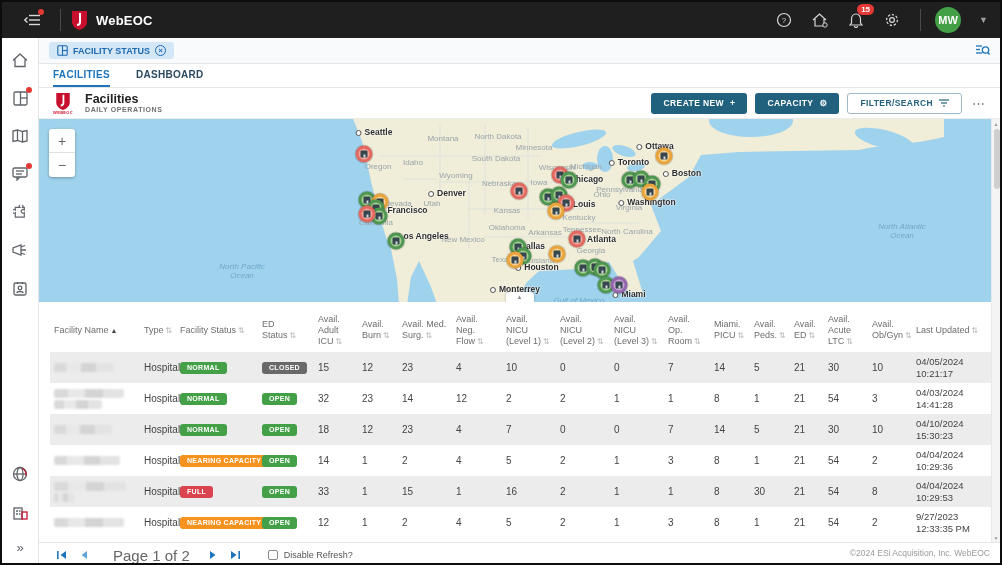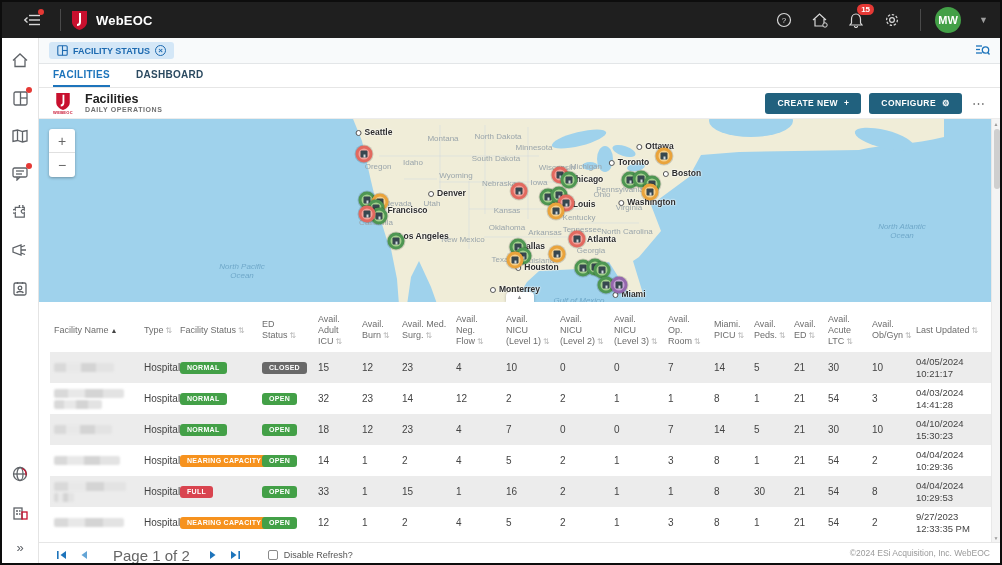--- a/index.html
+++ b/index.html
@@ -259,23 +259,33 @@
       <span id="ph-titles">
         <div class="t">Facilities</div>
         <div class="s">DAILY OPERATIONS</div>
       </span>
       <span id="ph-spacer"></span>
       <span class="btn solid">
           <span>CREATE NEW</span>
           <span>+</span>
         </span>
       <span class="btn solid">
-          <span>CONFIGURE</span>
+          <span>CAPACITY</span>
           <span>⚙</span>
         </span>
+      <span class="btn outline">
+          <span>FILTER/SEARCH</span>
+        <svg width="10" height="8" viewBox="0 0 10 8">
+            <g stroke="#21617e" stroke-width="1.2">
+              <line x1="0" y1="1" x2="10" y2="1"></line>
+              <line x1="2" y1="4" x2="8" y2="4"></line>
+              <line x1="4" y1="7" x2="6" y2="7"></line>
+            </g>
+          </svg>
+      </span>
       <span id="ph-more">⋯</span>
     </div>
 
     <div id="map">
       <svg class="base" width="965" height="183" viewBox="0 0 965 183">
         <rect x="0" y="0" width="965" height="183" fill="#9fd2ec"></rect>
         <path d="M310,-10 L905,-10 L905,18 C875,26 845,25 820,31 L700,33 L662,36 L650,58 L612,86 L622,112 L600,138 L594,142 L605,178 L588,172 L570,143 L540,150 L500,152 L488,163 L477,181 L471,196 L402,196 L392,168 L380,142 L372,158 L368,186 L360,186 L358,160 L352,130 L347,118 L340,95 L332,62 L323,22 Z" fill="#f0edd8"></path>
         <g fill="#9fd2ec">
           <ellipse cx="540" cy="20" rx="28" ry="7" transform="rotate(-14 540 20)"></ellipse>
           <ellipse cx="566" cy="40" rx="8" ry="13"></ellipse>

